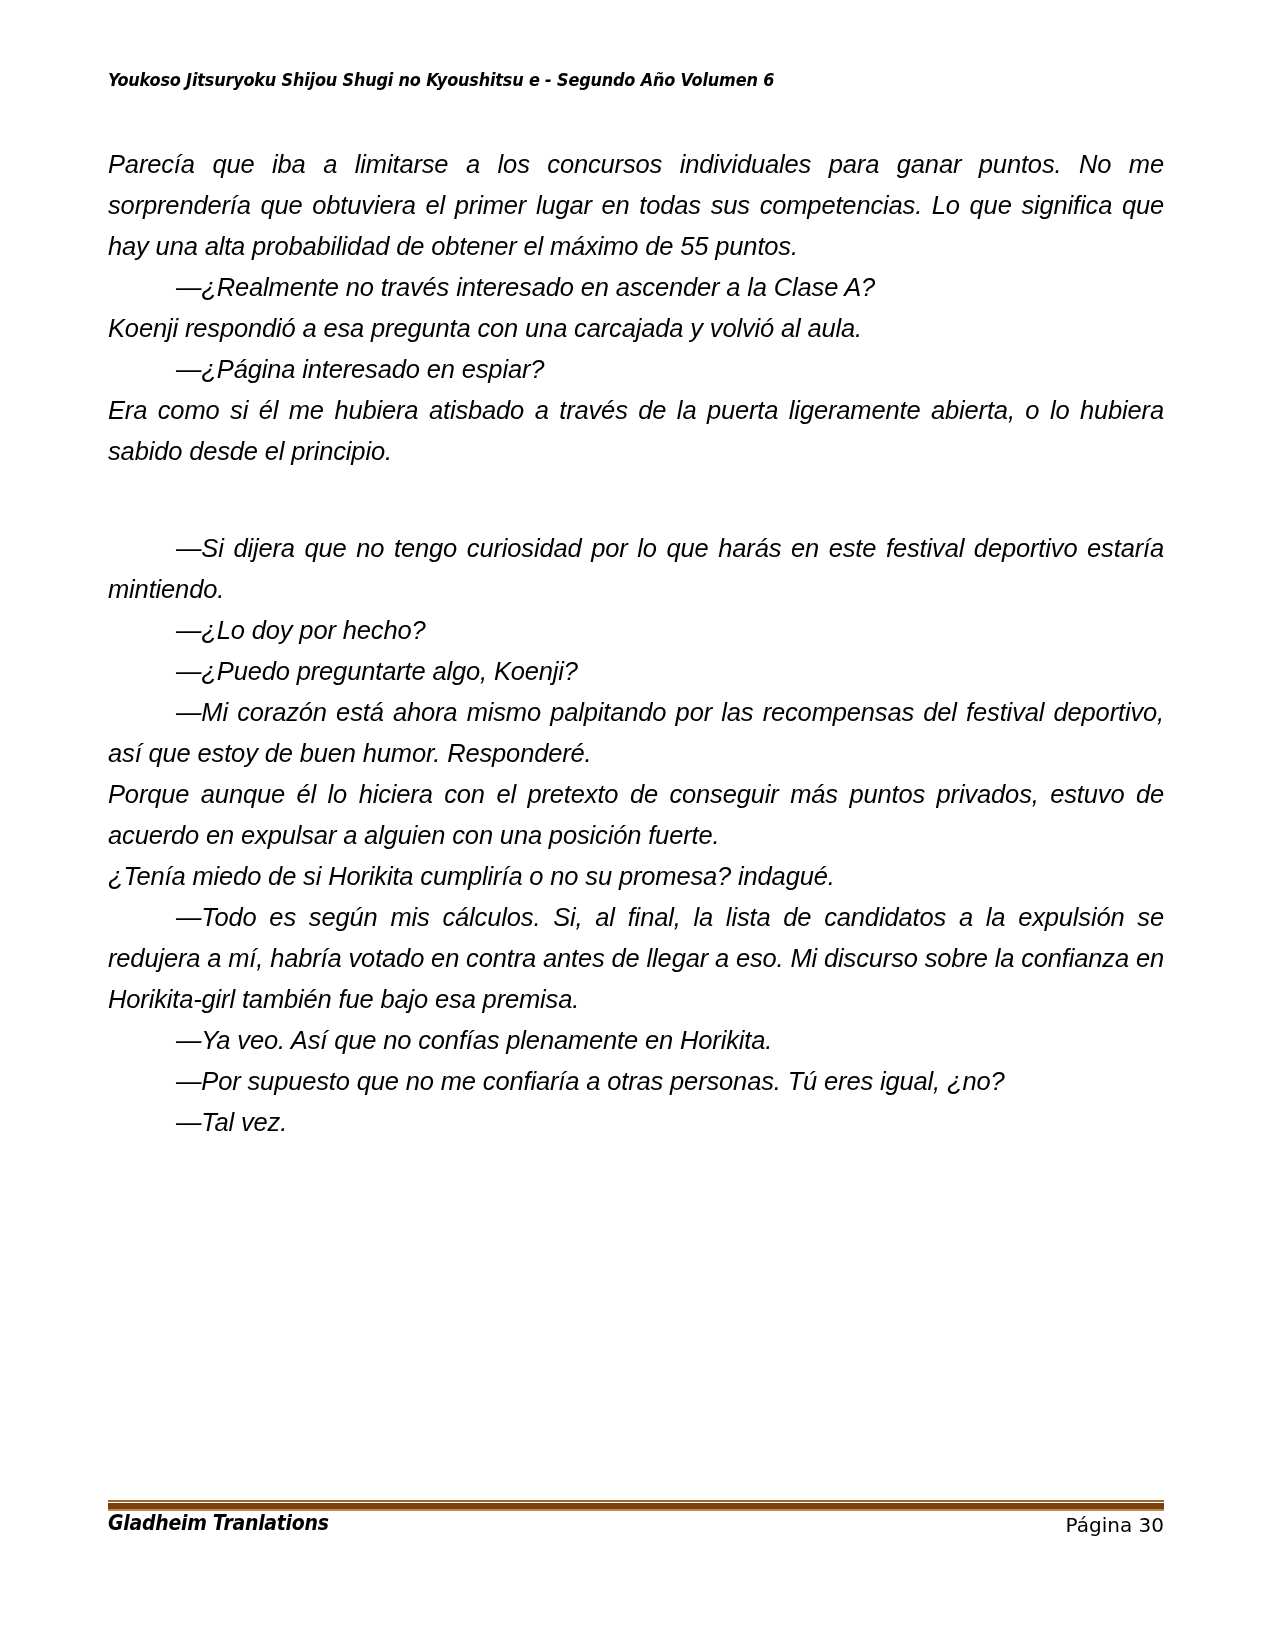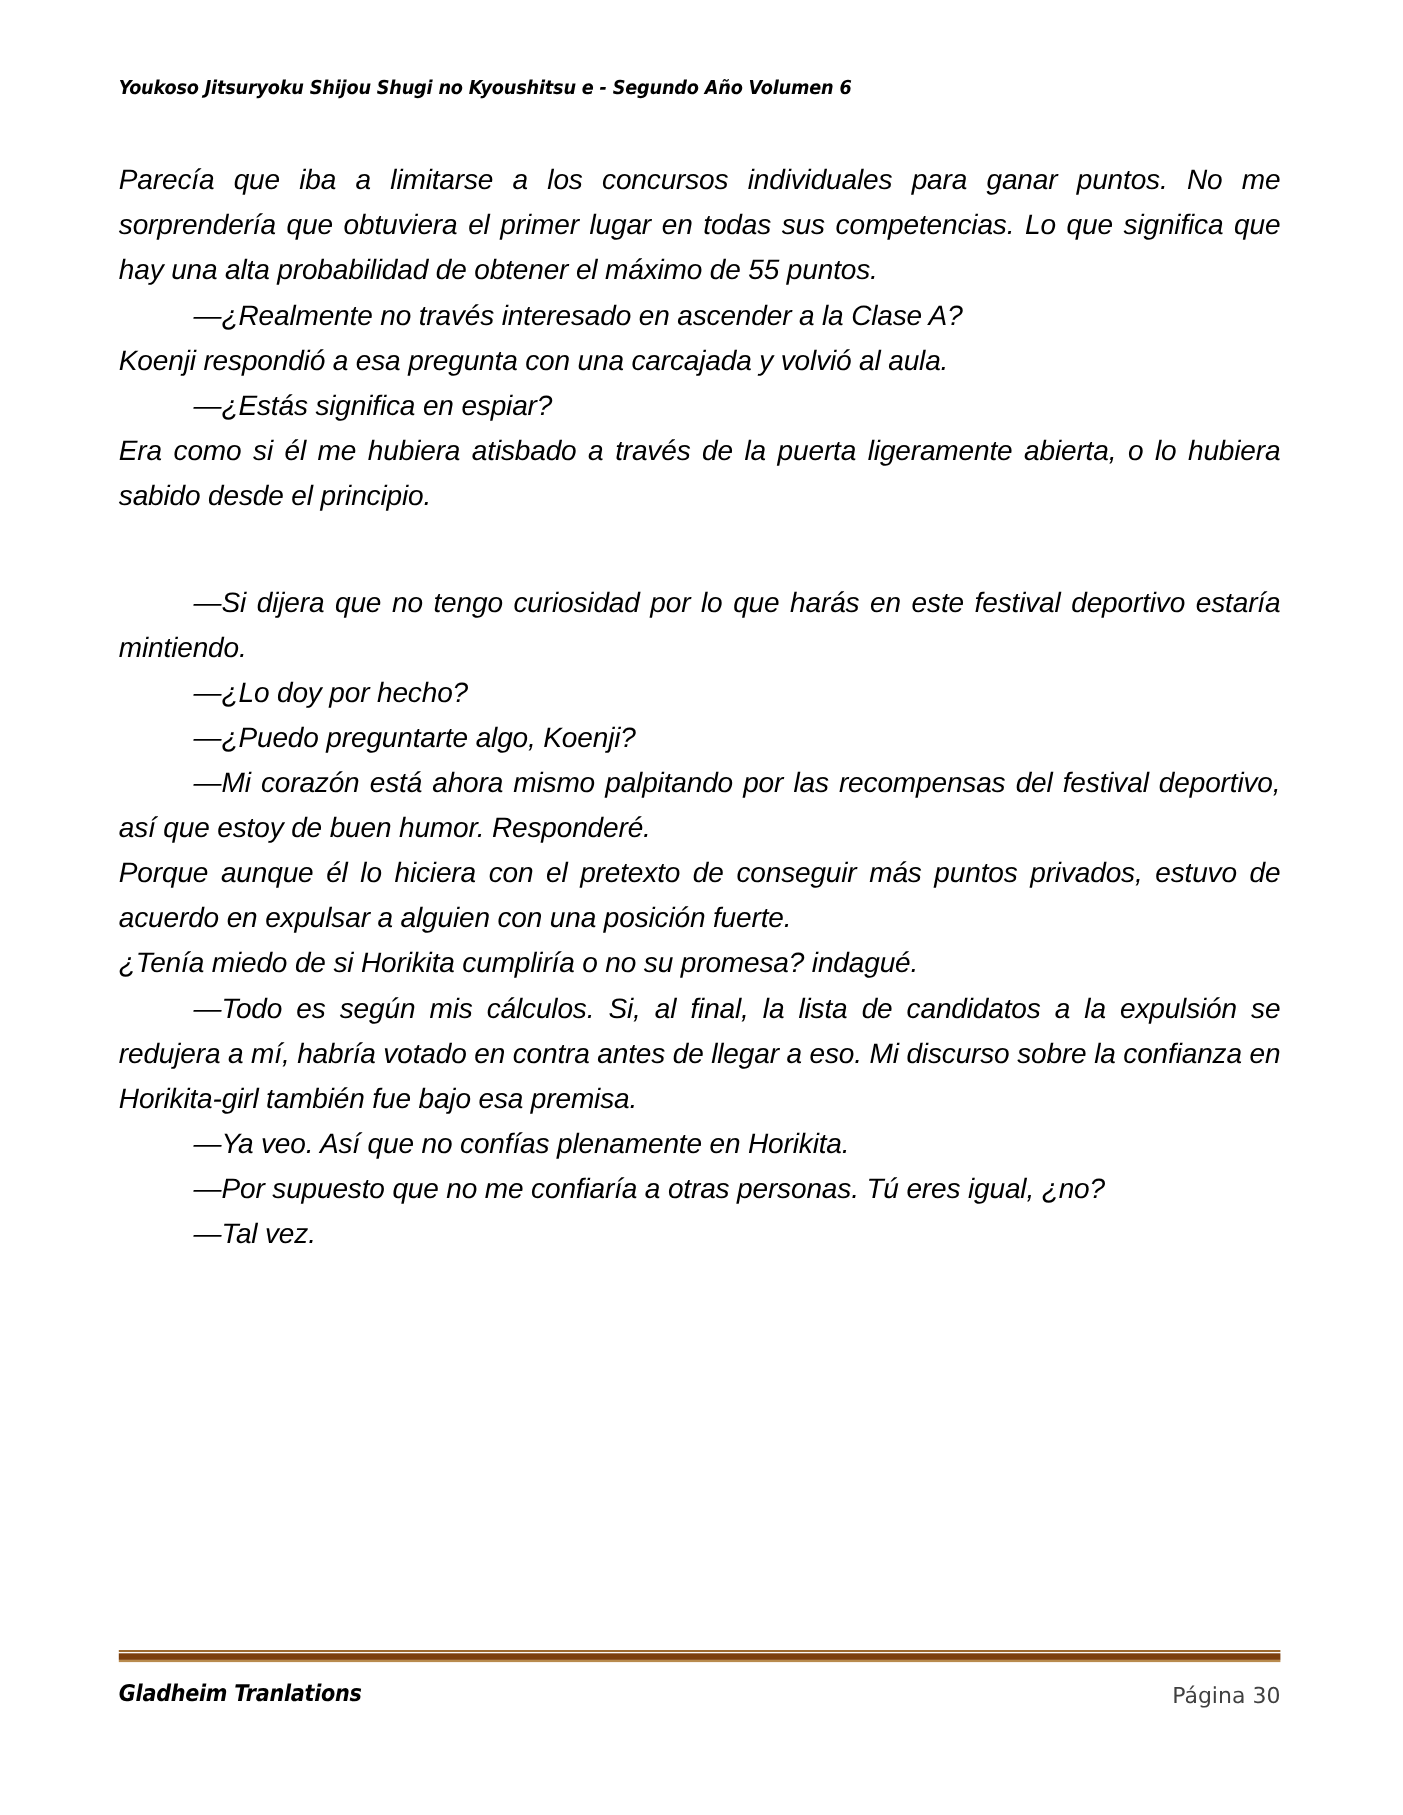--- a/index.html
+++ b/index.html
@@ -94,21 +94,20 @@
     height: 6px;
     background: #7b3f0d;
   }
   .footer-rule-thin {
     width: 1056px;
     height: 2px;
     background: #b98b4e;
   }
   .footer-row {
     position: relative;
-    margin-top: 16px;
     height: 34px;
   }
   .footer-brand {
     position: absolute;
     left: 0;
     top: 0;
     font-family: "DejaVu Sans", sans-serif;
     font-weight: bold;
     font-style: italic;
     font-size: 21px;
@@ -117,42 +116,42 @@
     white-space: nowrap;
     transform: scaleX(0.9);
     transform-origin: left center;
   }
   .footer-pageno {
     position: absolute;
     right: 0;
     top: 2px;
     font-family: "DejaVu Sans", sans-serif;
     font-size: 20px;
-    color: #404040;
+    color: #000000;
     white-space: nowrap;
   }
 </style>
 </head>
 <body>
 
 <div class="page">
 
   <div class="header">
     <div class="header-title">Youkoso Jitsuryoku Shijou Shugi no Kyoushitsu e - Segundo Año Volumen 6</div>
   </div>
 
   <div class="content">
 
     <p class="para">Parecía que iba a limitarse a los concursos individuales para ganar puntos. No me sorprendería que obtuviera el primer lugar en todas sus competencias. Lo que significa que hay una alta probabilidad de obtener el máximo de 55 puntos.</p>
 
     <p class="para indent last-line-left">—¿Realmente no través interesado en ascender a la Clase A?</p>
 
     <p class="para last-line-left">Koenji respondió a esa pregunta con una carcajada y volvió al aula.</p>
 
-    <p class="para indent last-line-left">—¿Estás significa en espiar?</p>
+    <p class="para indent last-line-left">—¿Página interesado en espiar?</p>
 
     <p class="para last-line-left">Era como si él me hubiera atisbado a través de la puerta ligeramente abierta, o lo hubiera sabido desde el principio.</p>
 
     <div class="gap-block"></div>
 
 
     <p class="para indent last-line-left">—Si dijera que no tengo curiosidad por lo que harás en este festival deportivo estaría mintiendo.</p>
 
     <p class="para indent last-line-left">—¿Lo doy por hecho?</p>
 

